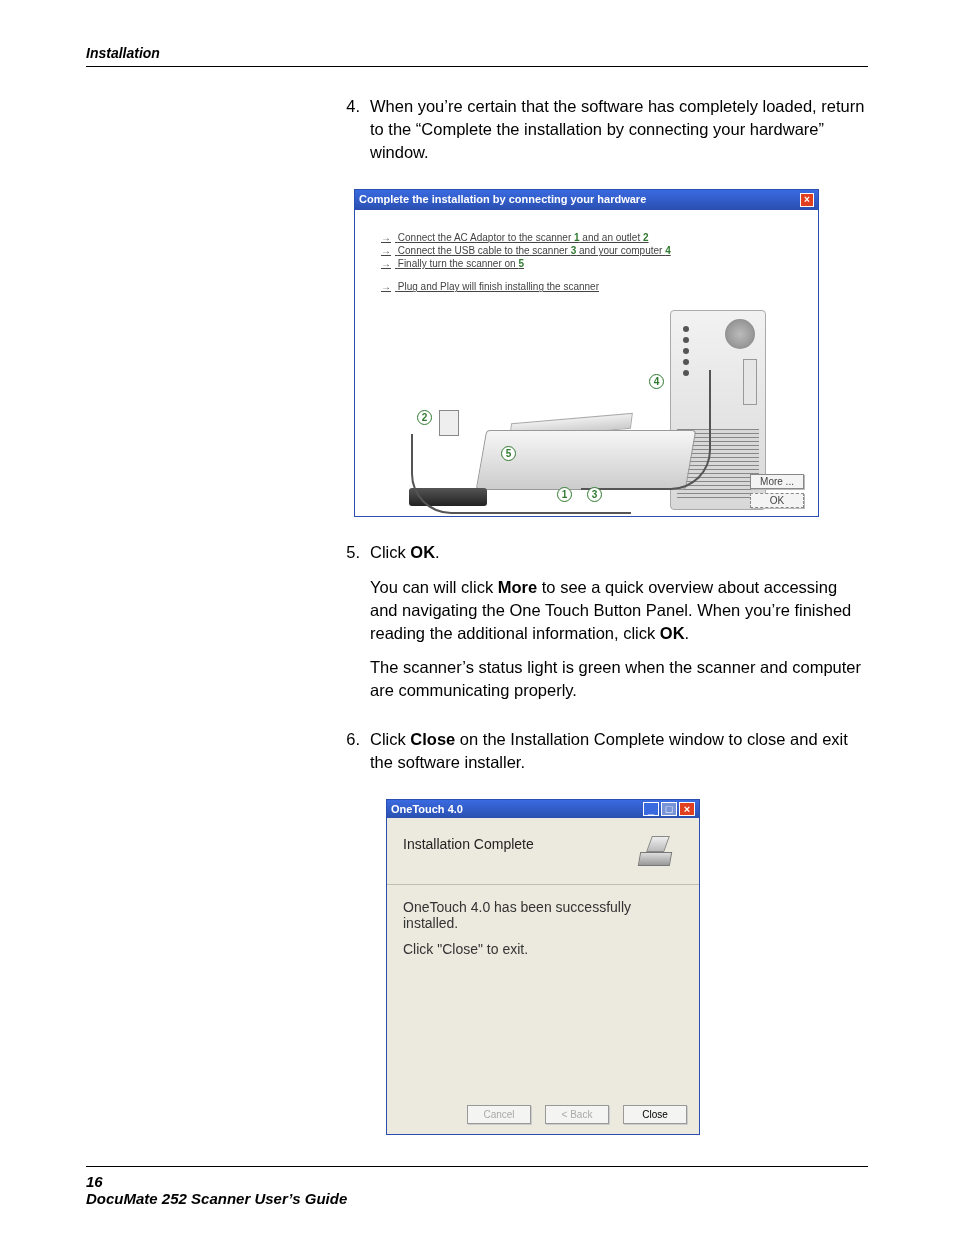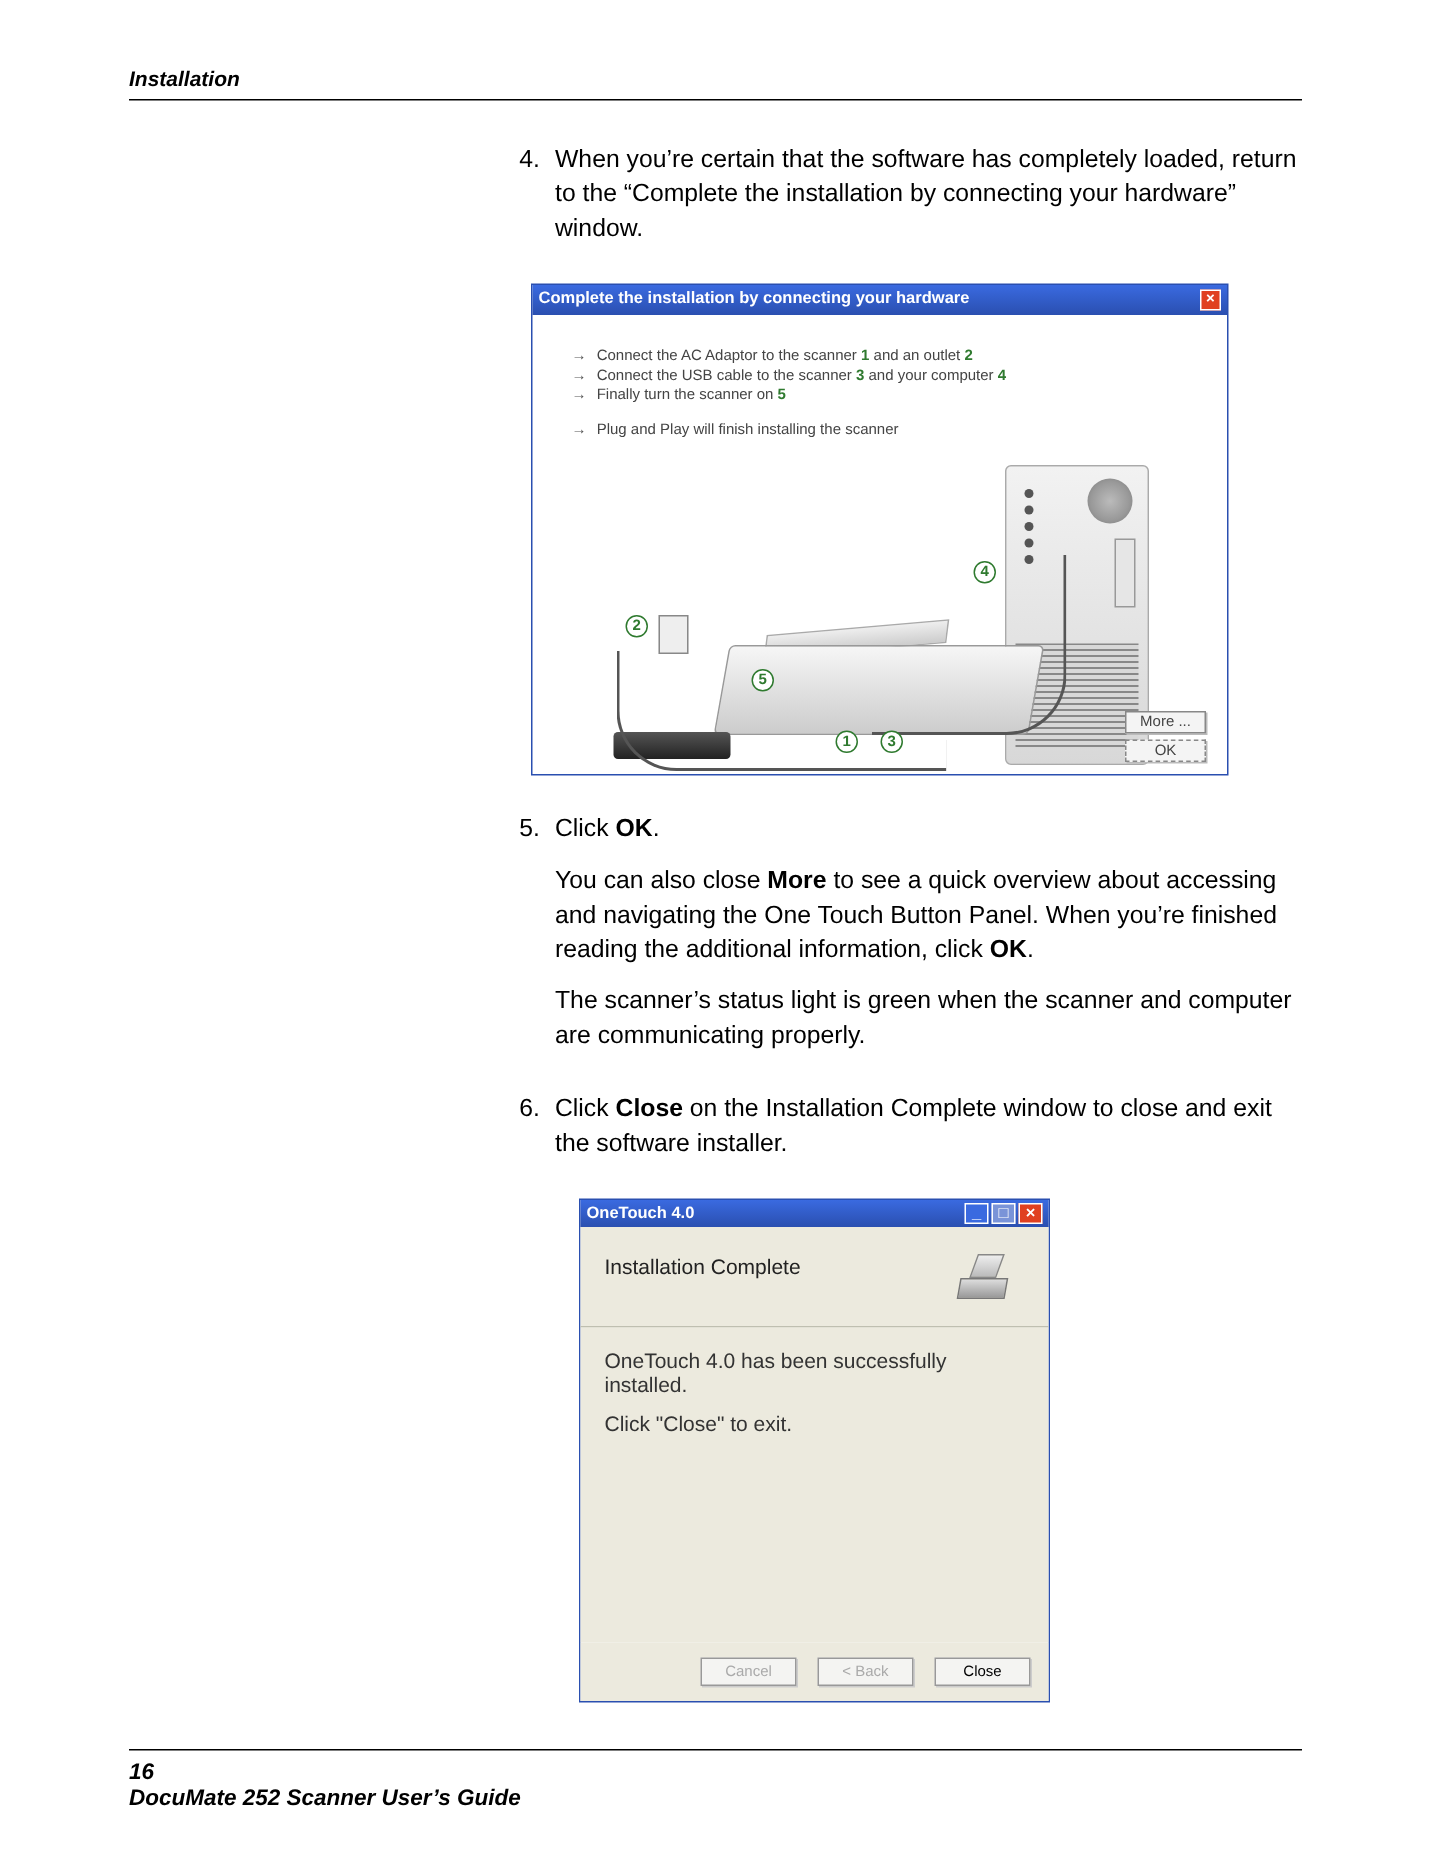--- a/index.html
+++ b/index.html
@@ -41,21 +41,21 @@
     color: #fff; font-weight: bold; padding: 3px 4px;
     display: flex; align-items: flex-start; justify-content: space-between;
     font-size: 11px;
   }
   .win1-close {
     width: 14px; height: 14px; background: #e04020; color: #fff;
     font-weight: bold; display: flex; align-items: center; justify-content: center;
     border: 1px solid #fff; font-size: 10px; line-height: 1;
   }
   .win1-body { padding: 22px 26px 12px 26px; color: #444; position: relative; height: 306px; }
-  .win1-line { margin-bottom: 2px; font-size: 10px; }
+  .win1-line { margin-bottom: 2px; font-size: 10px; text-decoration: underline; }
   .arrow { color: #555; margin-right: 4px; }
   .num-badge { color: #2f7a2f; font-weight: bold; }
   .win1-illus {
     position: absolute; left: 26px; right: 26px; top: 100px; bottom: 12px;
   }
   .pc-box {
     position: absolute; right: 26px; top: 0; width: 96px; height: 200px;
     background: linear-gradient(#f2f2f2,#d8d8d8); border: 1px solid #aaa; border-radius: 4px;
   }
   .pc-vents { position: absolute; right: 6px; bottom: 10px; width: 82px; height: 70px;
@@ -229,21 +229,21 @@
       </div>
     </div>
 
     <div class="step">
       <div class="step-num">5.</div>
       <div class="step-body">
         <p>
           <span>Click </span><span class="bold">OK</span><span>.</span>
         </p>
         <p>
-          <span>You can also close </span><span class="bold">More</span><span> to see a quick overview about accessing and navigating the One Touch Button Panel. When you’re finished reading the additional information, click </span><span class="bold">OK</span><span>.</span>
+          <span>You can will click </span><span class="bold">More</span><span> to see a quick overview about accessing and navigating the One Touch Button Panel. When you’re finished reading the additional information, click </span><span class="bold">OK</span><span>.</span>
         </p>
         <p>The scanner’s status light is green when the scanner and computer are communicating properly.</p>
       </div>
     </div>
 
     <div class="step">
       <div class="step-num">6.</div>
       <div class="step-body">
         <p>
           <span>Click </span><span class="bold">Close</span><span> on the Installation Complete window to close and exit the software installer.</span>

